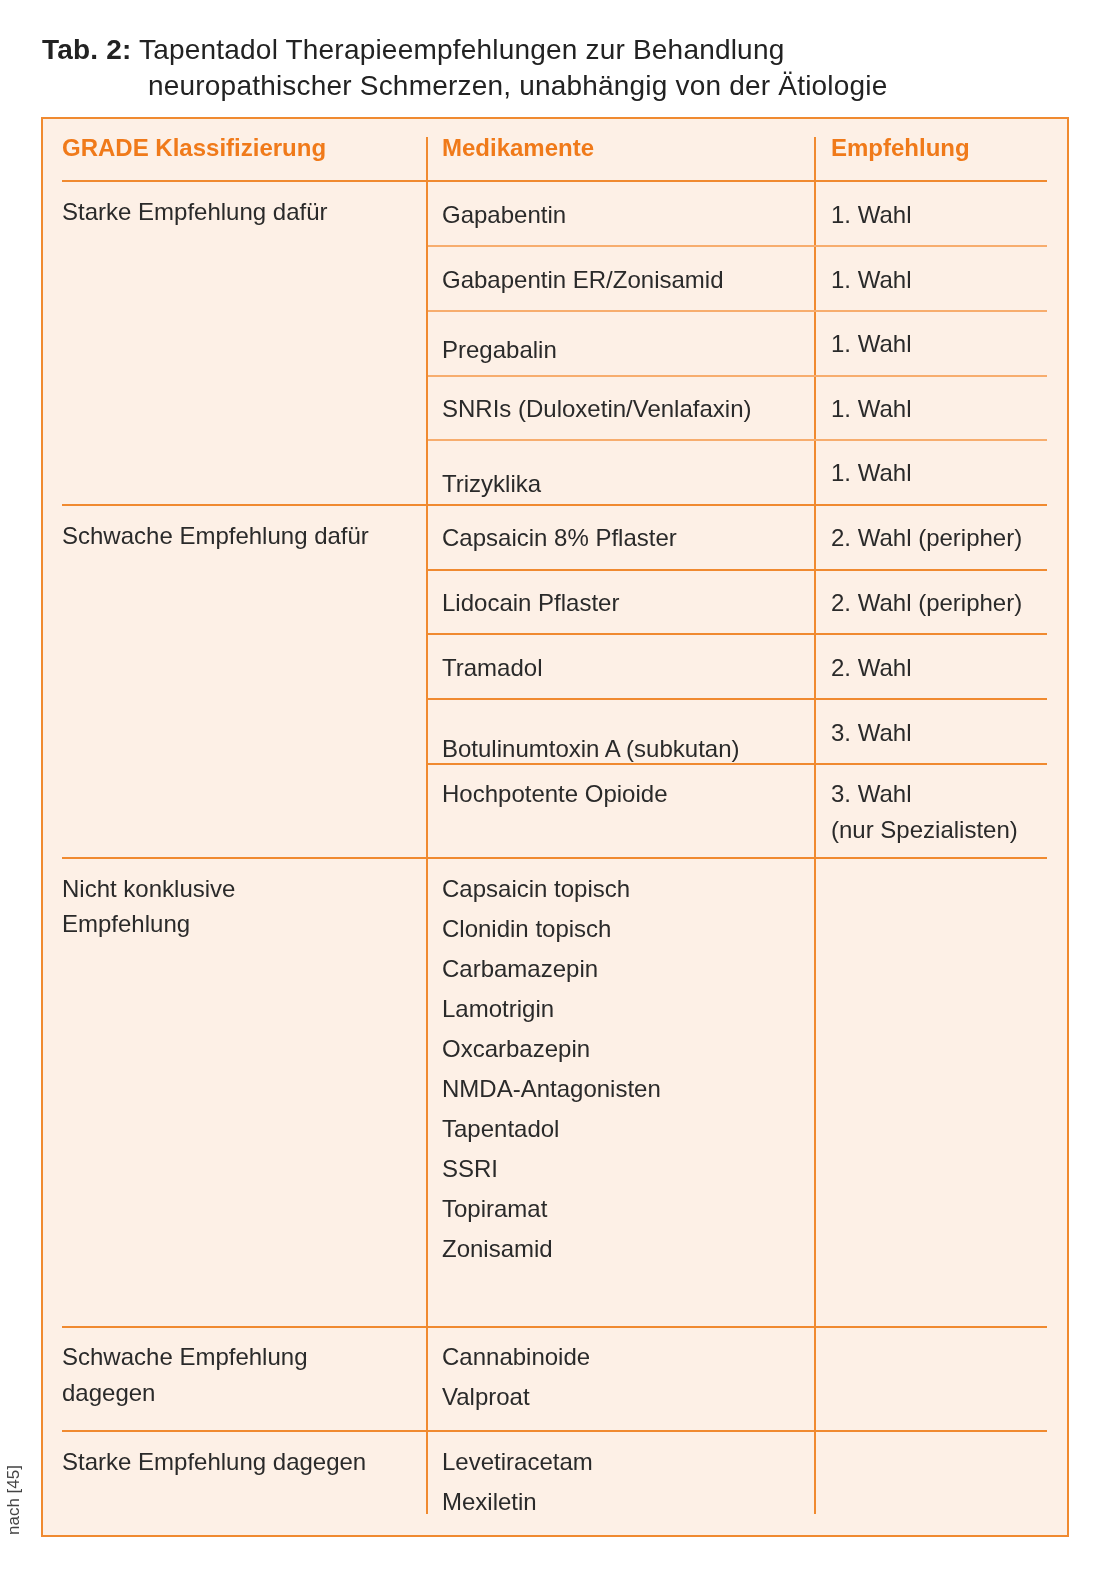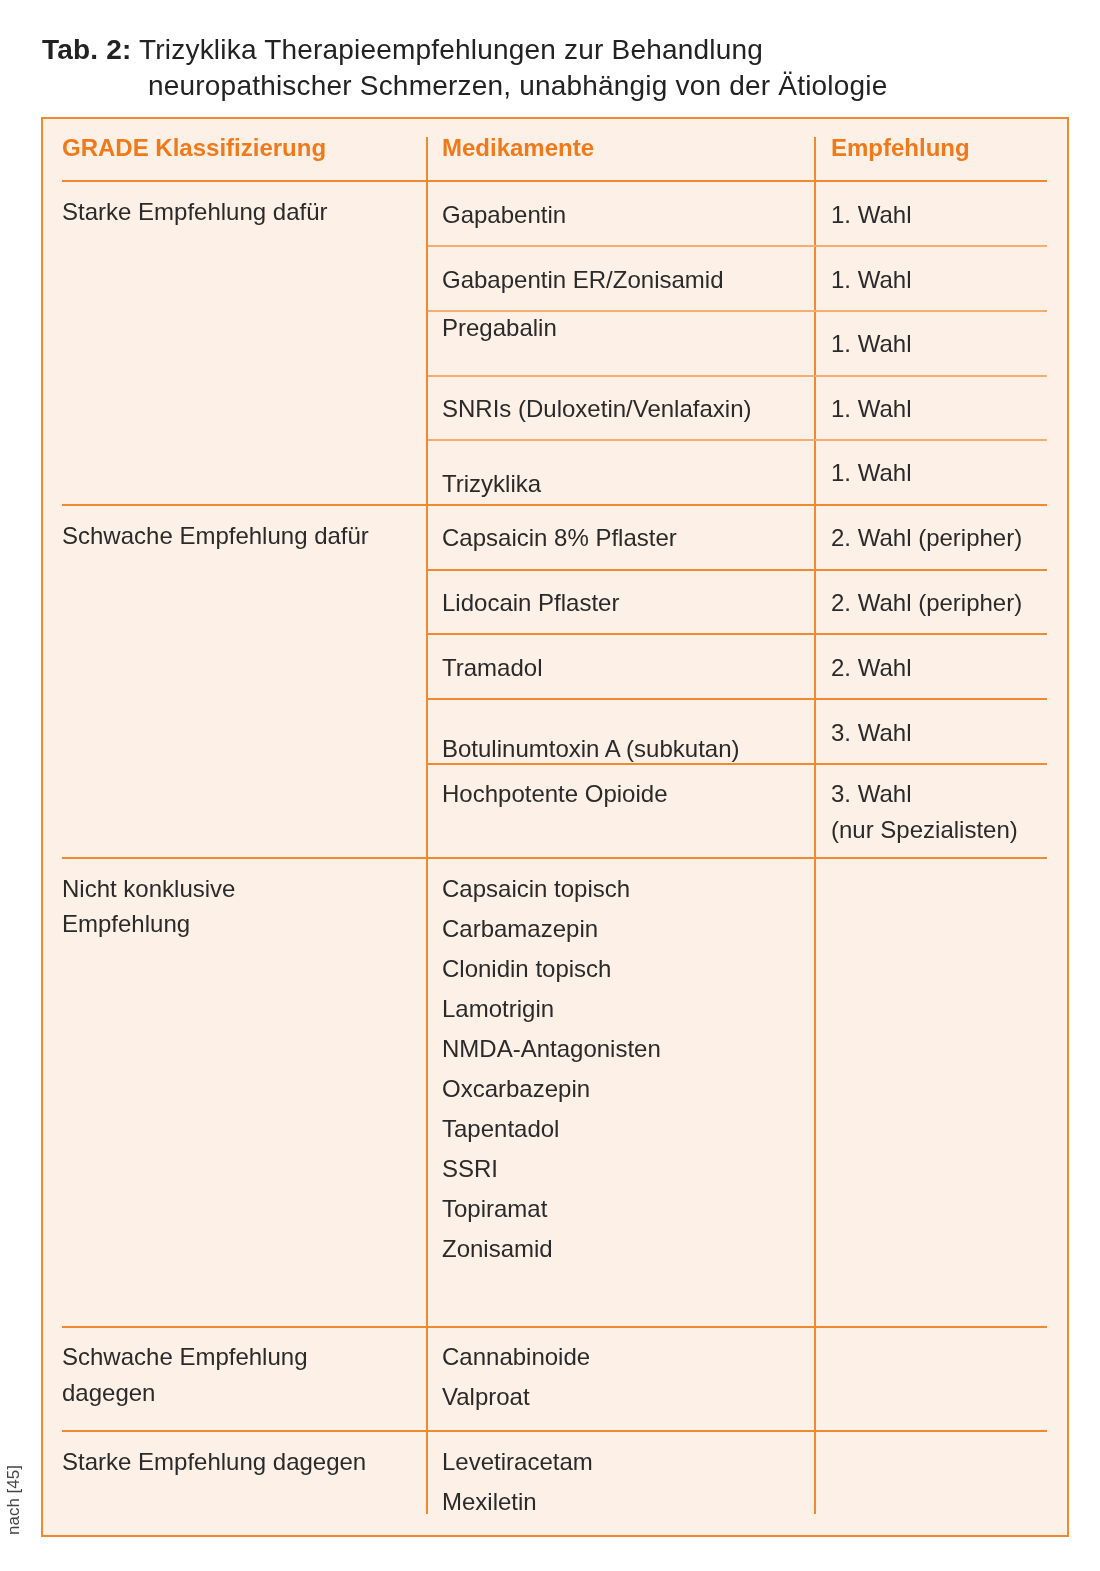--- a/index.html
+++ b/index.html
@@ -17,21 +17,21 @@
   .vline { position:absolute; width:2px; background:#f08a30; }
   .cell { position:absolute; font-size:24px; line-height:36px; white-space:nowrap; color:#2a2a2a; }
   .hdr { position:absolute; font-size:24px; font-weight:bold; color:#f07a1a; top:130px; line-height:36px; }
   .list div { line-height:40px; }
 </style>
 </head>
 <body>
 
 <div class="title">
   <span class="lbl">Tab. 2:</span>
-  <span>Trizyklika Therapieempfehlungen zur Behandlung</span>
+  <span>Tapentadol Therapieempfehlungen zur Behandlung</span>
   <span class="l2">neuropathischer Schmerzen, unabhängig von der Ätiologie</span>
 </div>
 
 <div class="source">nach [45]</div>
 
 <div class="box"></div>
 
 <div class="vline" style="left:426px; top:137px; height:1377px;"></div>
 <div class="vline" style="left:814px; top:137px; height:1377px;"></div>
 
@@ -40,21 +40,21 @@
 <div class="hdr" style="left:831px;">Empfehlung</div>
 <div class="hline" style="left:62px; width:985px; top:180px;"></div>
 
 <div class="cell" style="left:62px; top:194px;">Starke Empfehlung dafür</div>
 <div class="cell" style="left:442px; top:197px;">Gapabentin</div>
 <div class="cell" style="left:831px; top:197px;">1. Wahl</div>
 <div class="hline light" style="left:428px; width:619px; top:245px;"></div>
 <div class="cell" style="left:442px; top:262px;">Gabapentin ER/Zonisamid</div>
 <div class="cell" style="left:831px; top:262px;">1. Wahl</div>
 <div class="hline light" style="left:428px; width:619px; top:310px;"></div>
-<div class="cell" style="left:442px; top:310px;">Pregabalin</div>
+<div class="cell" style="left:442px; top:332px;">Pregabalin</div>
 <div class="cell" style="left:831px; top:326px;">1. Wahl</div>
 <div class="hline light" style="left:428px; width:619px; top:375px;"></div>
 <div class="cell" style="left:442px; top:391px;">SNRIs (Duloxetin/Venlafaxin)</div>
 <div class="cell" style="left:831px; top:391px;">1. Wahl</div>
 <div class="hline light" style="left:428px; width:619px; top:439px;"></div>
 <div class="cell" style="left:442px; top:466px;">Trizyklika</div>
 <div class="cell" style="left:831px; top:455px;">1. Wahl</div>
 <div class="hline" style="left:62px; width:985px; top:504px;"></div>
 
 <div class="cell" style="left:62px; top:518px;">Schwache Empfehlung dafür</div>
@@ -72,25 +72,25 @@
 <div class="hline" style="left:428px; width:619px; top:763px;"></div>
 <div class="cell" style="left:442px; top:776px;">Hochpotente Opioide</div>
 <div class="cell" style="left:831px; top:776px;">3. Wahl</div>
 <div class="cell" style="left:831px; top:812px;">(nur Spezialisten)</div>
 <div class="hline" style="left:62px; width:985px; top:857px;"></div>
 
 <div class="cell" style="left:62px; top:871px;">Nicht konklusive</div>
 <div class="cell" style="left:62px; top:906px;">Empfehlung</div>
 <div class="cell list" style="left:442px; top:869px;">
   <div>Capsaicin topisch</div>
+  <div>Clonidin topisch</div>
   <div>Carbamazepin</div>
-  <div>Clonidin topisch</div>
   <div>Lamotrigin</div>
+  <div>Oxcarbazepin</div>
   <div>NMDA-Antagonisten</div>
-  <div>Oxcarbazepin</div>
   <div>Tapentadol</div>
   <div>SSRI</div>
   <div>Topiramat</div>
   <div>Zonisamid</div>
 </div>
 <div class="hline" style="left:62px; width:985px; top:1326px;"></div>
 
 <div class="cell" style="left:62px; top:1339px;">Schwache Empfehlung</div>
 <div class="cell" style="left:62px; top:1375px;">dagegen</div>
 <div class="cell list" style="left:442px; top:1337px;">

